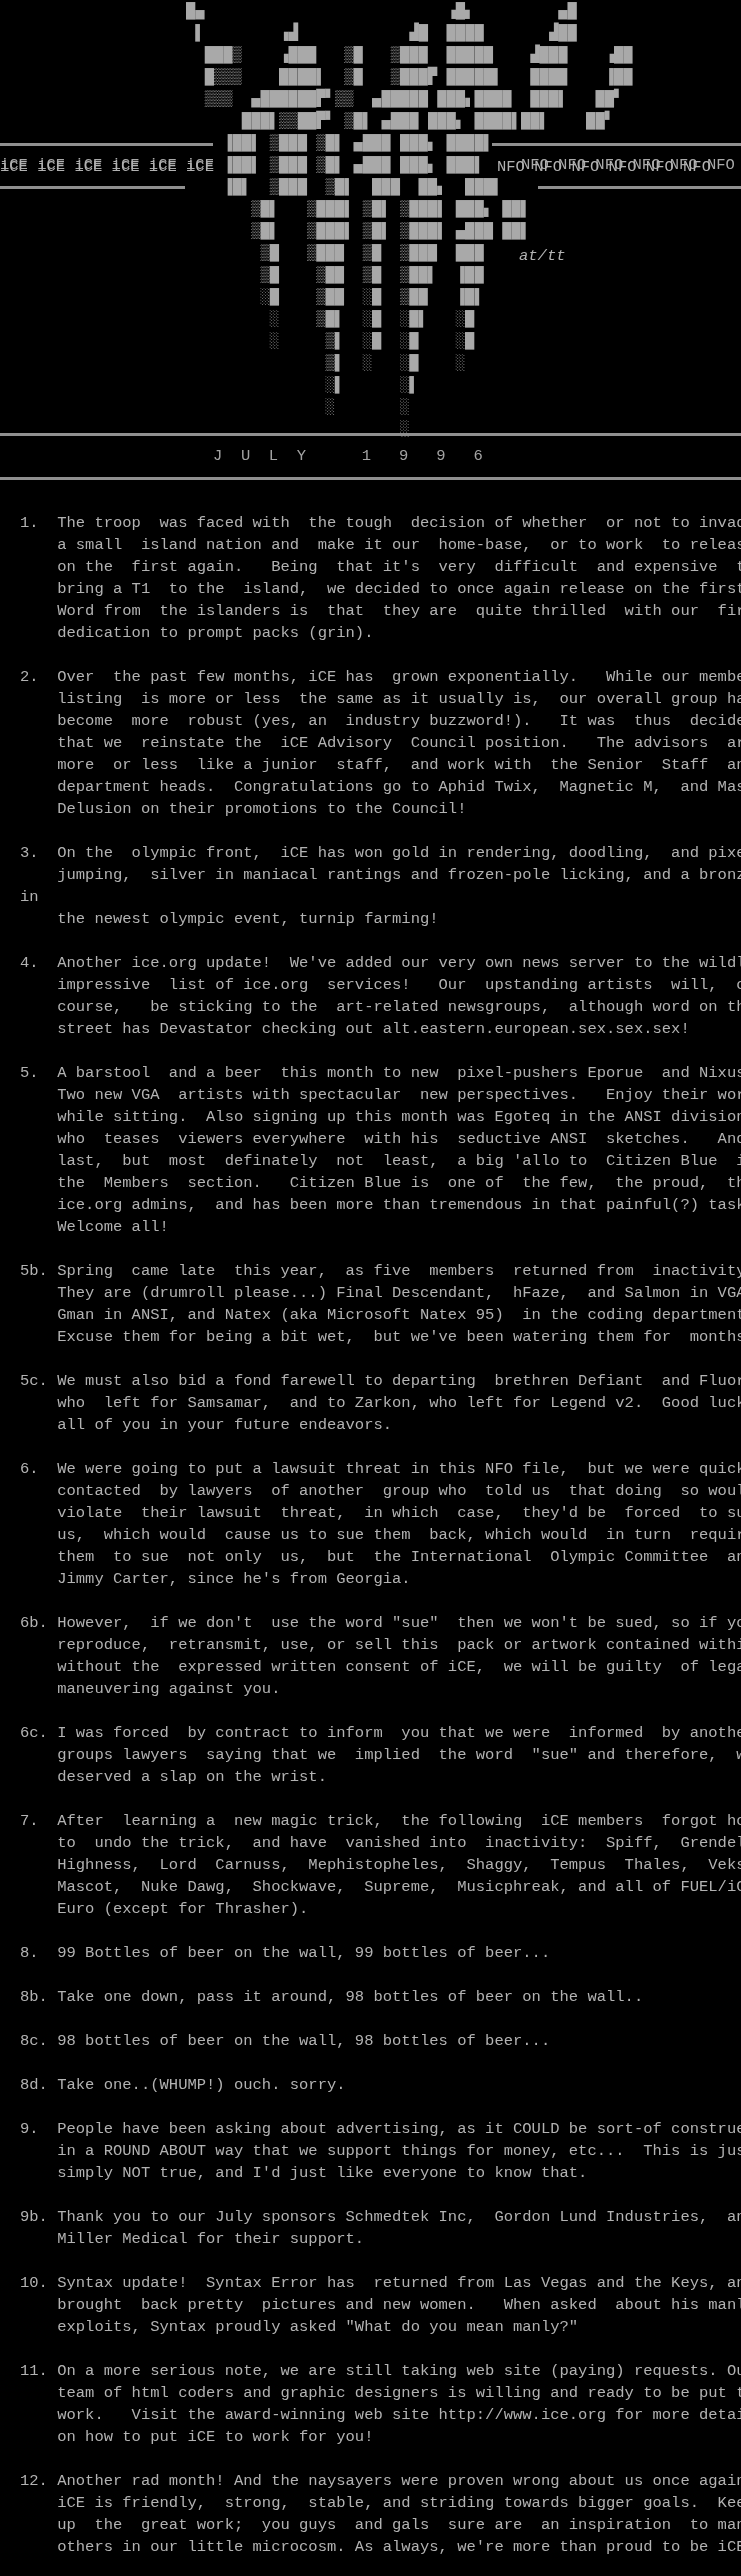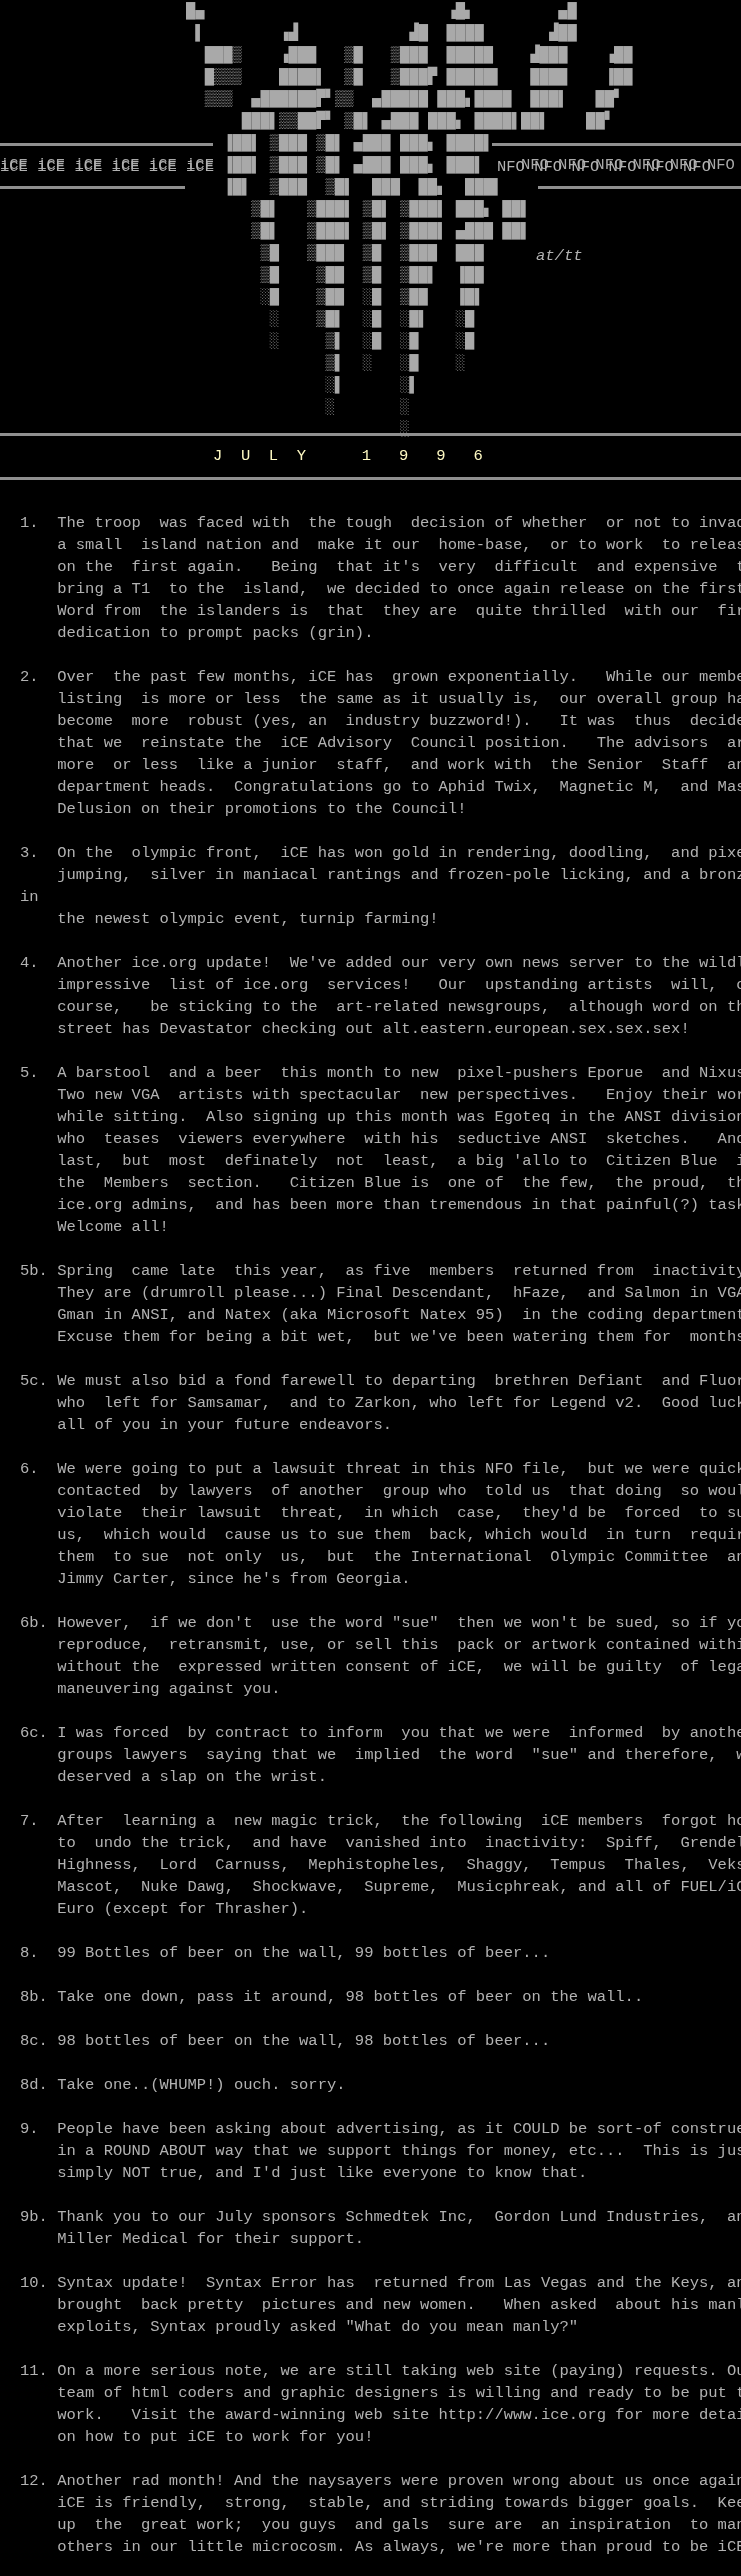--- a/index.html
+++ b/index.html
@@ -34,28 +34,27 @@
   .banner.left  { top: 156px; left: 0; text-align: center; }
   .banner.right { top: 156px; left: 497px; }
   .signature {
     position: absolute;
     top: 245px; left: 519px;
     font-size: 15.5px;
     line-height: 22px;
     font-style: italic;
     color: #b2b2b2;
     white-space: pre;
-    margin-left: 17px;
   }
   .date-line {
     position: absolute;
     top: 445px; left: 213px;
     font-size: 15.5px;
     line-height: 22px;
-    color: #fef9c3;
+    color: #a3a3a3;
     white-space: pre;
   }
   .rule {
     position: absolute;
     height: 2.6px;
     background: #8f8f8f;
   }
   .rule-top-left      { top: 143px;  left: 0;      width: 213px; }
   .rule-top-right     { top: 143px;  left: 492px;  width: 250px; }
   .rule-second-left   { top: 186px;  left: 0;      width: 185px; }

